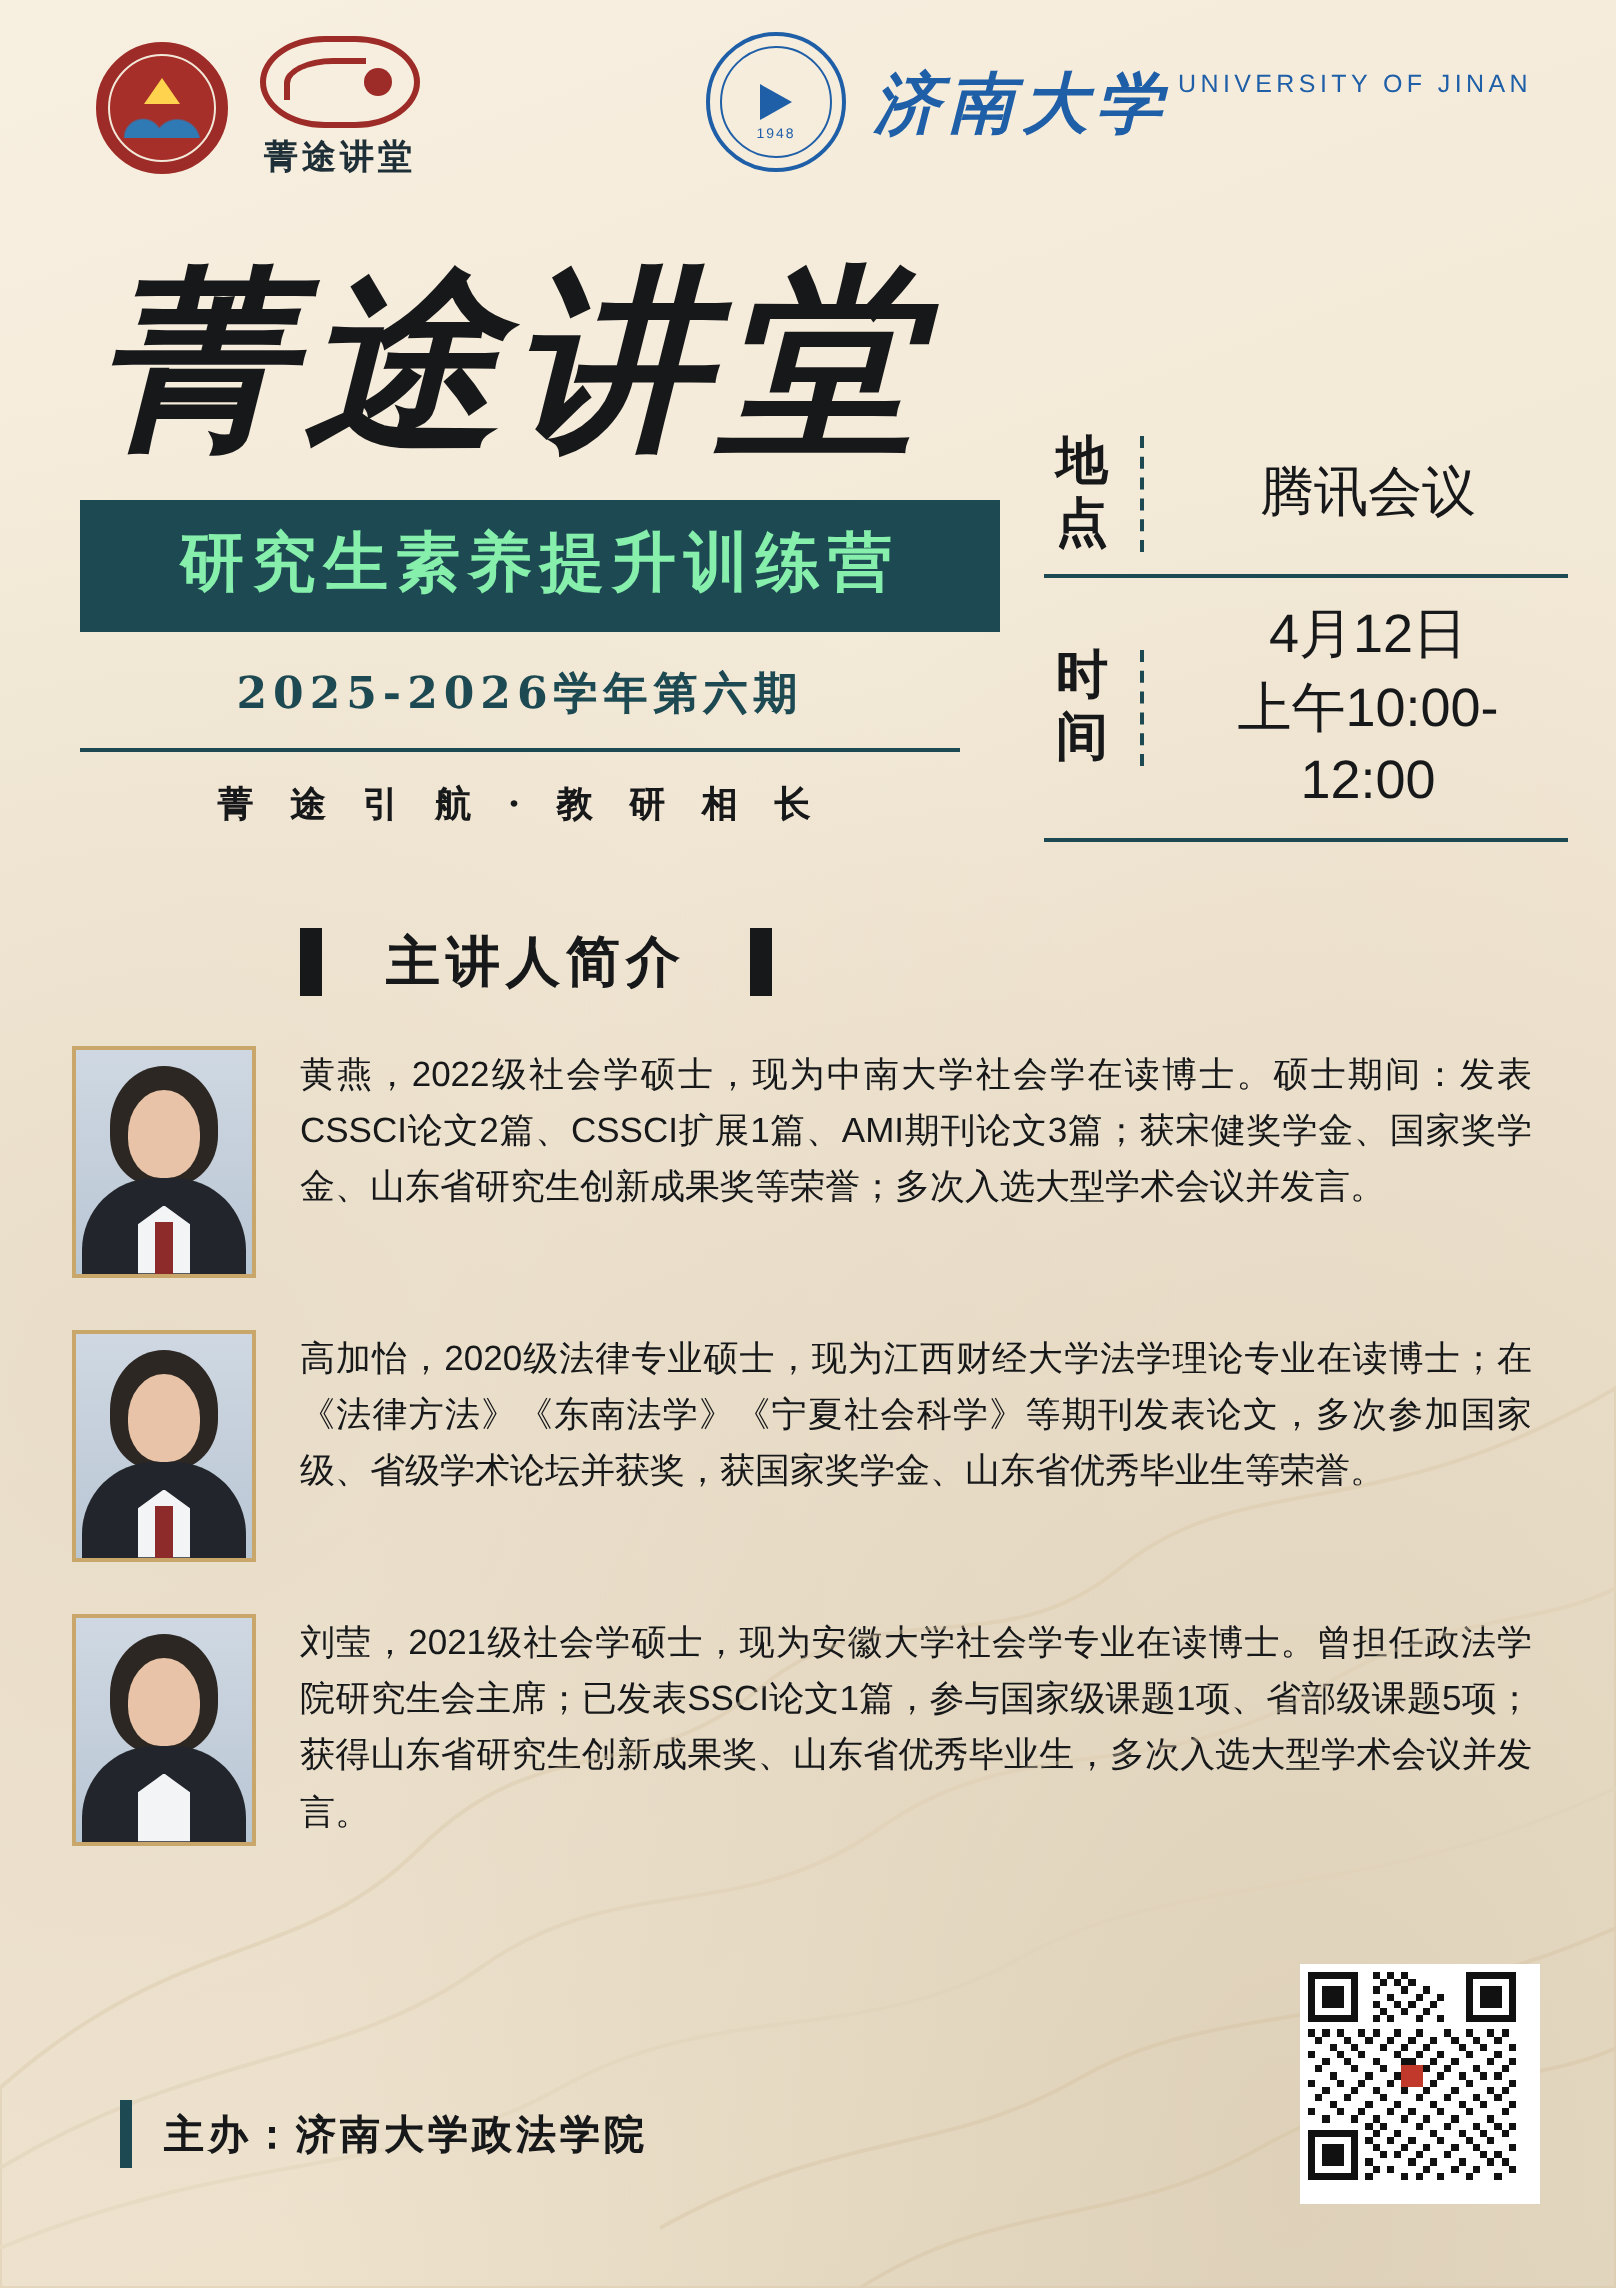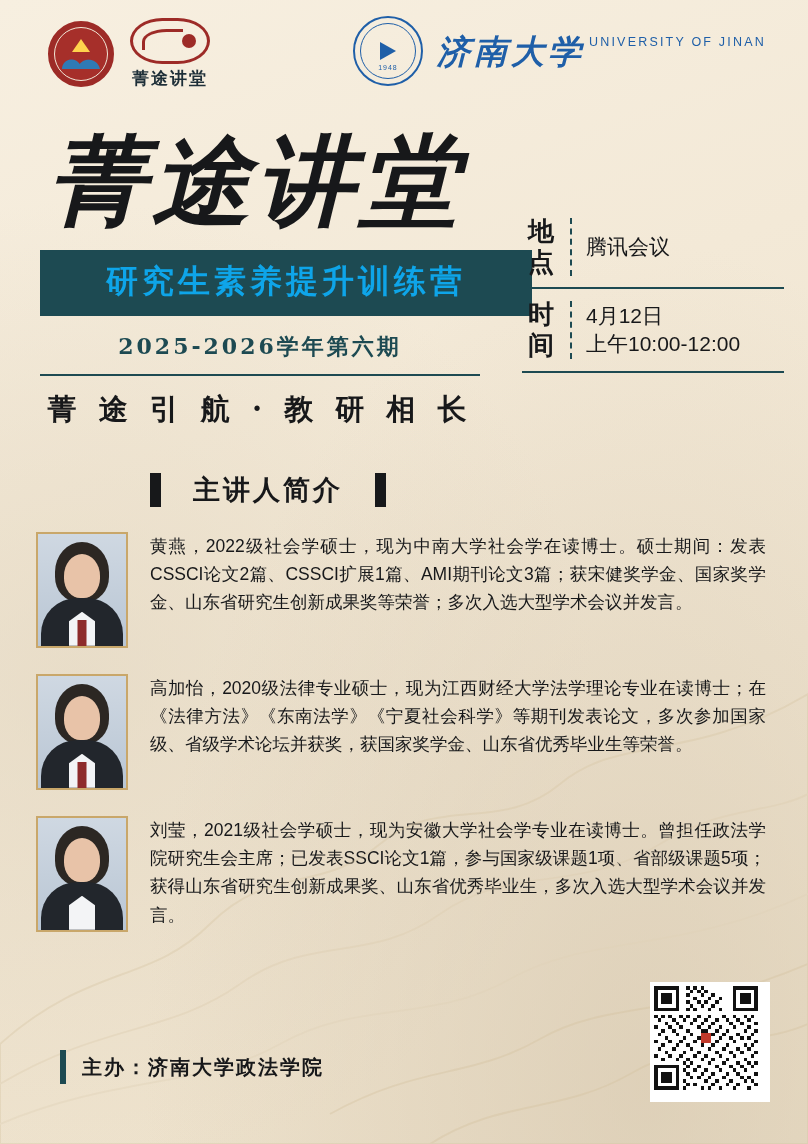--- a/index.html
+++ b/index.html
@@ -195,27 +195,27 @@
     font-weight: bold;
     color: #17181a;
     letter-spacing: 6px;
     line-height: 1.12;
     font-style: italic;
     padding-left: 8px;
   }
   .sub-banner {
     margin-top: 14px;
     background: #1d4a52;
-    color: #0ea5e9;
+    color: #86efac;
     font-family: "DejaVu Serif", serif;
     font-weight: bold;
     font-size: 32px;
     letter-spacing: 4px;
     text-align: center;
-    padding: 10px 16px 12px;
+    padding: 10px 0 12px;
     width: 460px;
   }
   .term {
     margin-top: 16px;
     width: 440px;
     text-align: center;
     font-family: "DejaVu Serif", serif;
     font-size: 22px;
     font-weight: bold;
     color: #1d4a52;
@@ -225,21 +225,21 @@
     margin-top: 12px;
     width: 440px;
     height: 2px;
     background: #1d4a52;
   }
   .slogan {
     margin-top: 14px;
     width: 440px;
     text-align: center;
     font-family: "DejaVu Serif", serif;
-    font-size: 29px;
+    font-size: 18px;
     font-weight: bold;
     color: #17181a;
     letter-spacing: 6px;
   }
   
   .head-right {
     margin-left: 22px;
     margin-top: 80px;
     width: 260px;
   }
@@ -258,21 +258,22 @@
     text-align: center;
   }
   .vline {
     width: 0;
     height: 58px;
     border-left: 2px dashed #1d4a52;
     margin: 0 14px 0 10px;
   }
   .info-value {
     flex: 1;
-    font-size: 21px;
+    text-align: center;
+    font-size: 27px;
     color: #17181a;
     line-height: 1.35;
   }
   .hline {
     height: 2px;
     background: #1d4a52;
     width: 262px;
   }
   
   .section-head {

